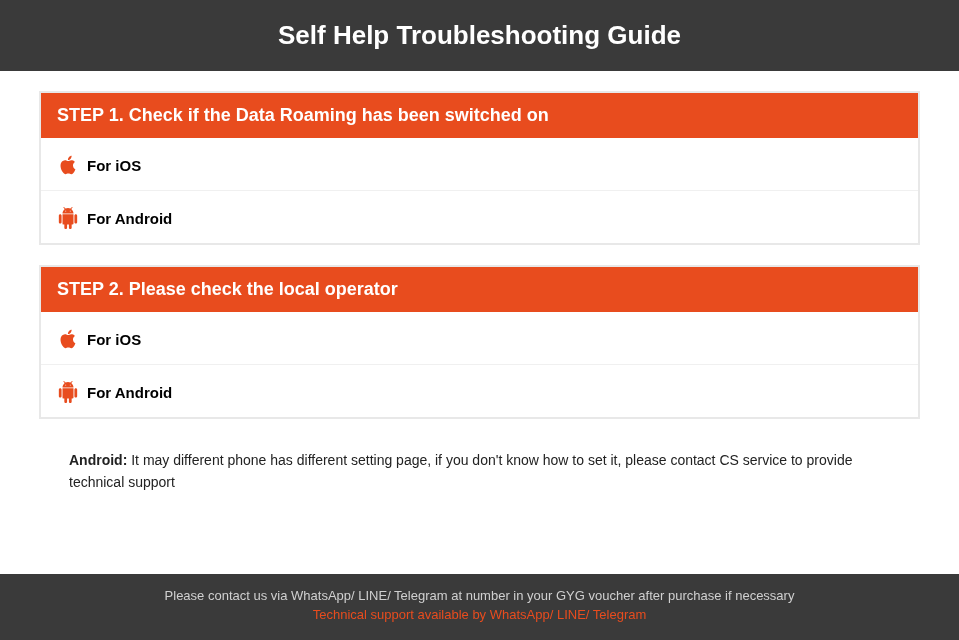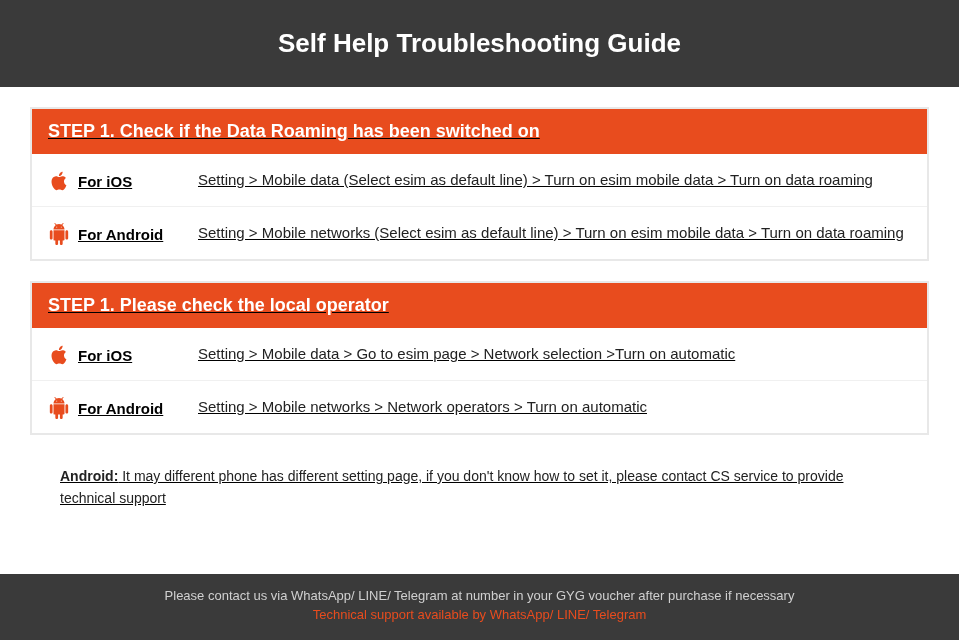--- a/index.html
+++ b/index.html
@@ -12,35 +12,34 @@
       width: 959px;
       min-height: 640px;
       font-family: Arial, Helvetica, sans-serif;
       background: #fff;
       display: flex;
       flex-direction: column;
     }
 
     .header {
       background: #3a3a3a;
-      padding: 28px 20px;
+      padding: 20px 20px;
       text-align: center;
     }
 
     .header h1 {
       color: #fff;
       font-size: 26px;
       font-weight: bold;
     }
 
     .main-content {
       flex: 1;
       background: #fff;
-      padding: 20px 30px;
-      text-decoration: underline;
+      padding: 20px 39px;
     }
 
     .step-block {
       border: 2px solid #e8e8e8;
       margin-bottom: 20px;
     }
 
     .step-header {
       background: #e84c1e;
       color: #fff;
@@ -48,21 +47,21 @@
       font-weight: bold;
       padding: 12px 16px;
     }
 
     .step-body {
       padding: 0;
     }
 
     .platform-row {
       display: flex;
-      align-items: center;
+      align-items: flex-start;
       padding: 14px 16px;
       border-bottom: 1px solid #f0f0f0;
     }
 
     .platform-row:last-child {
       border-bottom: none;
     }
 
     .platform-label {
       display: flex;
@@ -141,59 +140,55 @@
     </div>
     <div class="step-body">
 
       <div class="platform-row">
         <div class="platform-label">
           <svg class="platform-icon" viewBox="0 0 24 24" xmlns="http://www.w3.org/2000/svg">
             <path class="apple-icon" d="M18.71 19.5c-.83 1.24-1.71 2.45-3.05 2.47-1.34.03-1.77-.79-3.29-.79-1.53 0-2 .77-3.27.82-1.31.05-2.3-1.32-3.14-2.53C4.25 17 2.94 12.45 4.7 9.39c.87-1.52 2.43-2.48 4.12-2.51 1.28-.02 2.5.87 3.29.87.78 0 2.26-1.07 3.8-.91.65.03 2.47.26 3.64 1.98-.09.06-2.17 1.28-2.15 3.81.03 3.02 2.65 4.03 2.68 4.04-.03.07-.42 1.44-1.38 2.83M13 3.5c.73-.83 1.94-1.46 2.94-1.5.13 1.17-.34 2.35-1.04 3.19-.69.85-1.83 1.51-2.95 1.42-.15-1.15.41-2.35 1.05-3.11z"></path>
           </svg>
           <span>For iOS</span>
         </div>
-        <div class="platform-text">Setting &gt; Mobile data (Select esim as default line) &gt; Turn on esim mobile data &gt; Turn on data roaming</div>
       </div>
 
       <div class="platform-row">
         <div class="platform-label">
           <svg class="platform-icon" viewBox="0 0 24 24" xmlns="http://www.w3.org/2000/svg">
             <path class="android-icon" d="M6 18c0 .55.45 1 1 1h1v3.5c0 .83.67 1.5 1.5 1.5s1.5-.67 1.5-1.5V19h2v3.5c0 .83.67 1.5 1.5 1.5s1.5-.67 1.5-1.5V19h1c.55 0 1-.45 1-1V8H6v10zM3.5 8C2.67 8 2 8.67 2 9.5v7c0 .83.67 1.5 1.5 1.5S5 17.33 5 16.5v-7C5 8.67 4.33 8 3.5 8zm17 0c-.83 0-1.5.67-1.5 1.5v7c0 .83.67 1.5 1.5 1.5s1.5-.67 1.5-1.5v-7c0-.83-.67-1.5-1.5-1.5zm-4.97-5.84l1.3-1.3c.2-.2.2-.51 0-.71-.2-.2-.51-.2-.71 0l-1.48 1.48C13.85 1.23 12.95 1 12 1c-.96 0-1.86.23-2.66.63L7.85.15c-.2-.2-.51-.2-.71 0-.2.2-.2.51 0 .71l1.31 1.31C7.08 3.34 6 5.05 6 7h12c0-1.95-1.08-3.66-2.47-4.84zM10 5H9V4h1v1zm5 0h-1V4h1v1z"></path>
           </svg>
           <span>For Android</span>
         </div>
-        <div class="platform-text">Setting &gt; Mobile networks (Select esim as default line) &gt; Turn on esim mobile data &gt; Turn on data roaming</div>
       </div>
     </div>
   </div>
 
   <div class="step-block">
     <div class="step-header">
-      <span>STEP 1.  Please check the local operator</span>
+      <span>STEP 2.  Please check the local operator</span>
     </div>
     <div class="step-body">
 
       <div class="platform-row">
         <div class="platform-label">
           <svg class="platform-icon" viewBox="0 0 24 24" xmlns="http://www.w3.org/2000/svg">
             <path class="apple-icon" d="M18.71 19.5c-.83 1.24-1.71 2.45-3.05 2.47-1.34.03-1.77-.79-3.29-.79-1.53 0-2 .77-3.27.82-1.31.05-2.3-1.32-3.14-2.53C4.25 17 2.94 12.45 4.7 9.39c.87-1.52 2.43-2.48 4.12-2.51 1.28-.02 2.5.87 3.29.87.78 0 2.26-1.07 3.8-.91.65.03 2.47.26 3.64 1.98-.09.06-2.17 1.28-2.15 3.81.03 3.02 2.65 4.03 2.68 4.04-.03.07-.42 1.44-1.38 2.83M13 3.5c.73-.83 1.94-1.46 2.94-1.5.13 1.17-.34 2.35-1.04 3.19-.69.85-1.83 1.51-2.95 1.42-.15-1.15.41-2.35 1.05-3.11z"></path>
           </svg>
           <span>For iOS</span>
         </div>
-        <div class="platform-text">Setting &gt; Mobile data &gt; Go to esim page &gt; Network selection &gt;Turn on automatic</div>
       </div>
 
       <div class="platform-row">
         <div class="platform-label">
           <svg class="platform-icon" viewBox="0 0 24 24" xmlns="http://www.w3.org/2000/svg">
             <path class="android-icon" d="M6 18c0 .55.45 1 1 1h1v3.5c0 .83.67 1.5 1.5 1.5s1.5-.67 1.5-1.5V19h2v3.5c0 .83.67 1.5 1.5 1.5s1.5-.67 1.5-1.5V19h1c.55 0 1-.45 1-1V8H6v10zM3.5 8C2.67 8 2 8.67 2 9.5v7c0 .83.67 1.5 1.5 1.5S5 17.33 5 16.5v-7C5 8.67 4.33 8 3.5 8zm17 0c-.83 0-1.5.67-1.5 1.5v7c0 .83.67 1.5 1.5 1.5s1.5-.67 1.5-1.5v-7c0-.83-.67-1.5-1.5-1.5zm-4.97-5.84l1.3-1.3c.2-.2.2-.51 0-.71-.2-.2-.51-.2-.71 0l-1.48 1.48C13.85 1.23 12.95 1 12 1c-.96 0-1.86.23-2.66.63L7.85.15c-.2-.2-.51-.2-.71 0-.2.2-.2.51 0 .71l1.31 1.31C7.08 3.34 6 5.05 6 7h12c0-1.95-1.08-3.66-2.47-4.84zM10 5H9V4h1v1zm5 0h-1V4h1v1z"></path>
           </svg>
           <span>For Android</span>
         </div>
-        <div class="platform-text">Setting &gt; Mobile networks &gt; Network operators &gt; Turn on automatic</div>
       </div>
     </div>
   </div>
 
   <div class="remark-section">
     <span class="remark-bold">Android:</span><span> It may different phone has different setting page, if you don't know how to set it,  please contact CS service to provide technical support</span>
   </div>
 
 </div>
 

